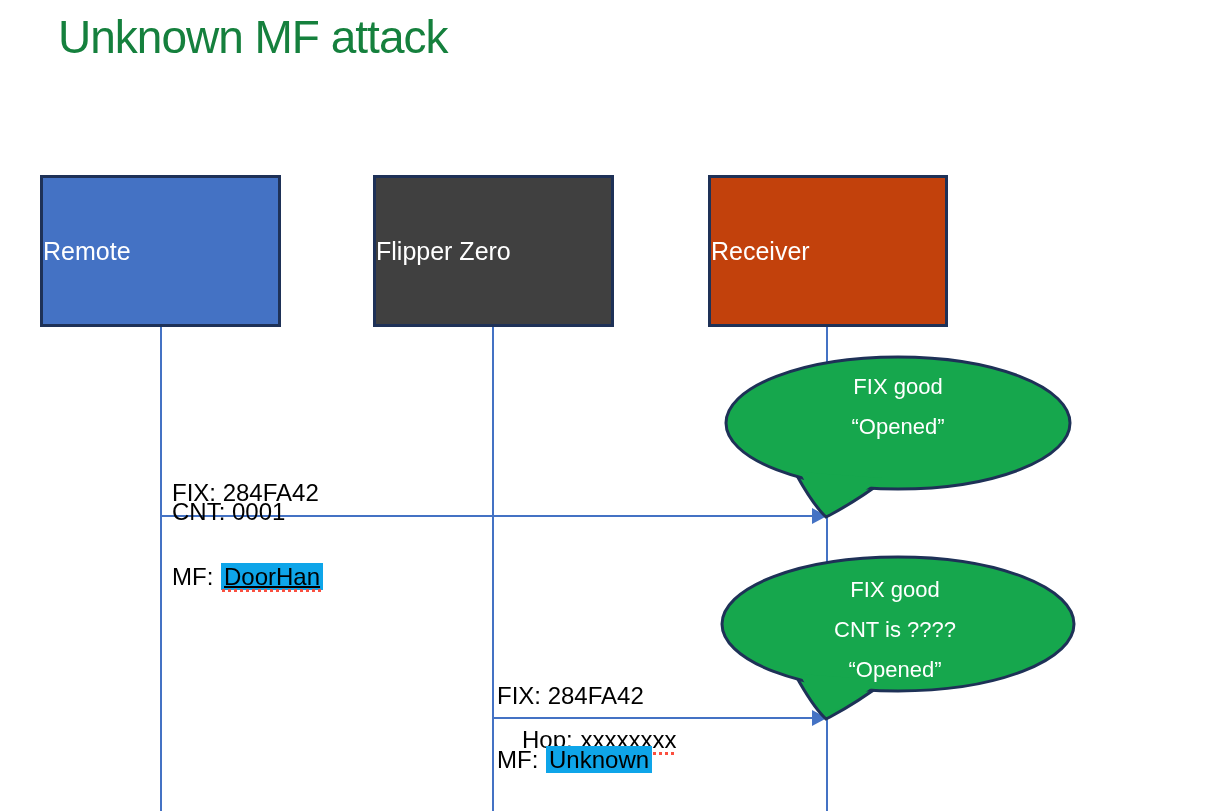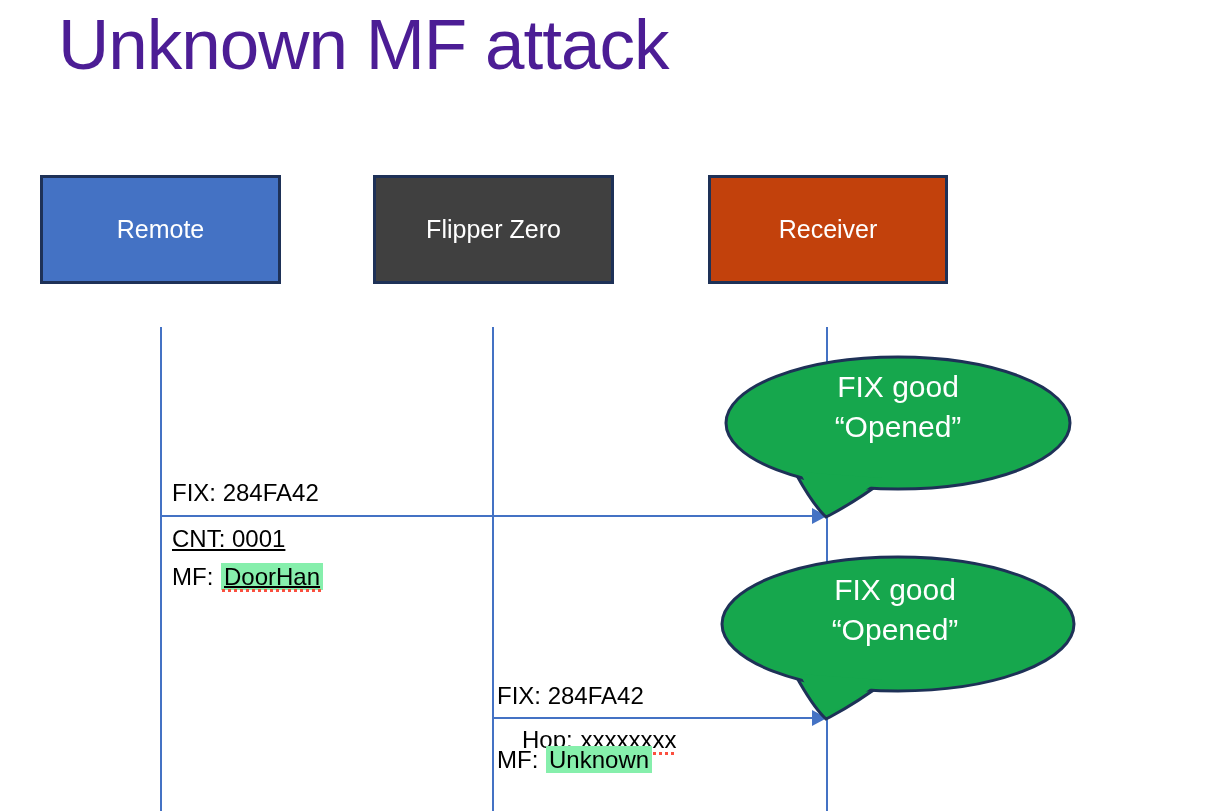--- a/index.html
+++ b/index.html
@@ -4,30 +4,30 @@
 <style>
   html,body { margin:0; padding:0; background:#ffffff; }
   body {
     width:1216px; height:811px; position:relative; overflow:hidden;
     font-family:"Liberation Sans", sans-serif; color:#000;
   }
   .stage { position:absolute; inset:0; }
 
   
   .slide-title {
-    position:absolute; left:58px; top:4px;
-    font-size:71px; font-weight:300; letter-spacing:-1px; color:#4c1d95;
+    position:absolute; left:58px; top:10px;
+    font-size:46px; font-weight:300; letter-spacing:-1px; color:#15803d;
     white-space:nowrap;
   }
 
   
   .actor {
-    position:absolute; top:175px; height:109px; box-sizing:border-box;
+    position:absolute; top:175px; height:152px; box-sizing:border-box;
     border:3px solid #1e3157;
-    display:flex; align-items:center; justify-content:center;
+    display:flex; align-items:center; justify-content:flex-start;
     color:#ffffff; font-size:25px;
     z-index:2;
   }
   .actor-remote   { left:40px;  width:241px; background:#4472c4; }
   .actor-flipper  { left:373px; width:241px; background:#404040; }
   .actor-receiver { left:708px; width:240px; background:#c2410c; }
 
   
   .lifeline {
     position:absolute; top:327px; height:484px; width:2px;
@@ -49,42 +49,42 @@
   }
   .arrow1 { left:812px; top:508px; }
   .arrow2 { left:812px; top:710px; }
 
   
   .lbl {
     position:absolute; font-size:24px; line-height:32px;
     white-space:nowrap; z-index:4; color:#000;
   }
   .m1-l1 { left:172px; top:477px; }
-  .m1-l2 { left:172px; top:523px;text-decoration:underline; }
+  .m1-l2 { left:172px; top:496px; }
   .m1-l3 { left:172px; top:561px; }
   .m2-l1 { left:497px; top:680px; }
   .m2-l2 { left:522px; top:724px; }
   .m2-l3 { left:497px; top:744px; }
 
-  .hl { background:#86efac; padding:0 3px; }
+  .hl { background:#0ea5e9; padding:0 3px; }
   .ul { text-decoration:underline; text-decoration-thickness:2px; }
   .sq { position:relative; }
   .sq::after {
     content:""; position:absolute; left:1px; right:1px; bottom:-2px; height:3px;
     background:repeating-linear-gradient(90deg,#fb4f3f 0 3px, rgba(0,0,0,0) 3px 6px);
   }
   .gap { margin-left:0.32em; }
 
   
   .callout-svg { position:absolute; z-index:3; }
   .callout1-svg { left:712px; top:352px; width:372px; height:172px; }
   .callout2-svg { left:706px; top:552px; width:378px; height:172px; }
   .callout-text {
     position:absolute; z-index:4; text-align:center;
-    color:#ffffff; font-size:30px; line-height:40px; white-space:nowrap;
+    color:#ffffff; font-size:22px; line-height:40px; white-space:nowrap;
   }
   .callout1-text { left:712px; top:367px; width:372px; }
   .callout2-text { left:706px; top:570px; width:378px; }
 </style>
 </head>
 <body>
 
 <div class="stage">
 
   <div class="slide-title">Unknown MF attack</div>
@@ -131,16 +131,17 @@
     <div>“Opened”</div>
   </div>
 
   <svg class="callout-svg callout2-svg" viewBox="0 0 378 172">
     <path d="M 90 124 Q 106 153 118 165 L 120 167 L 124 165 Q 152 150 180 129 Z" fill="#16a74d" stroke="#1e3157" stroke-width="3"></path>
     <ellipse cx="192" cy="72" rx="176" ry="67" fill="#16a74d" stroke="#1e3157" stroke-width="3"></ellipse>
     <path d="M 94 122 Q 108 150 120 163 L 122 162 Q 150 148 176 128 Z" fill="#16a74d"></path>
   </svg>
   <div class="callout-text callout2-text">
     <div>FIX good</div>
+    <div>CNT is ????</div>
     <div>“Opened”</div>
   </div>
 
 </div>
 
 </body></html>

